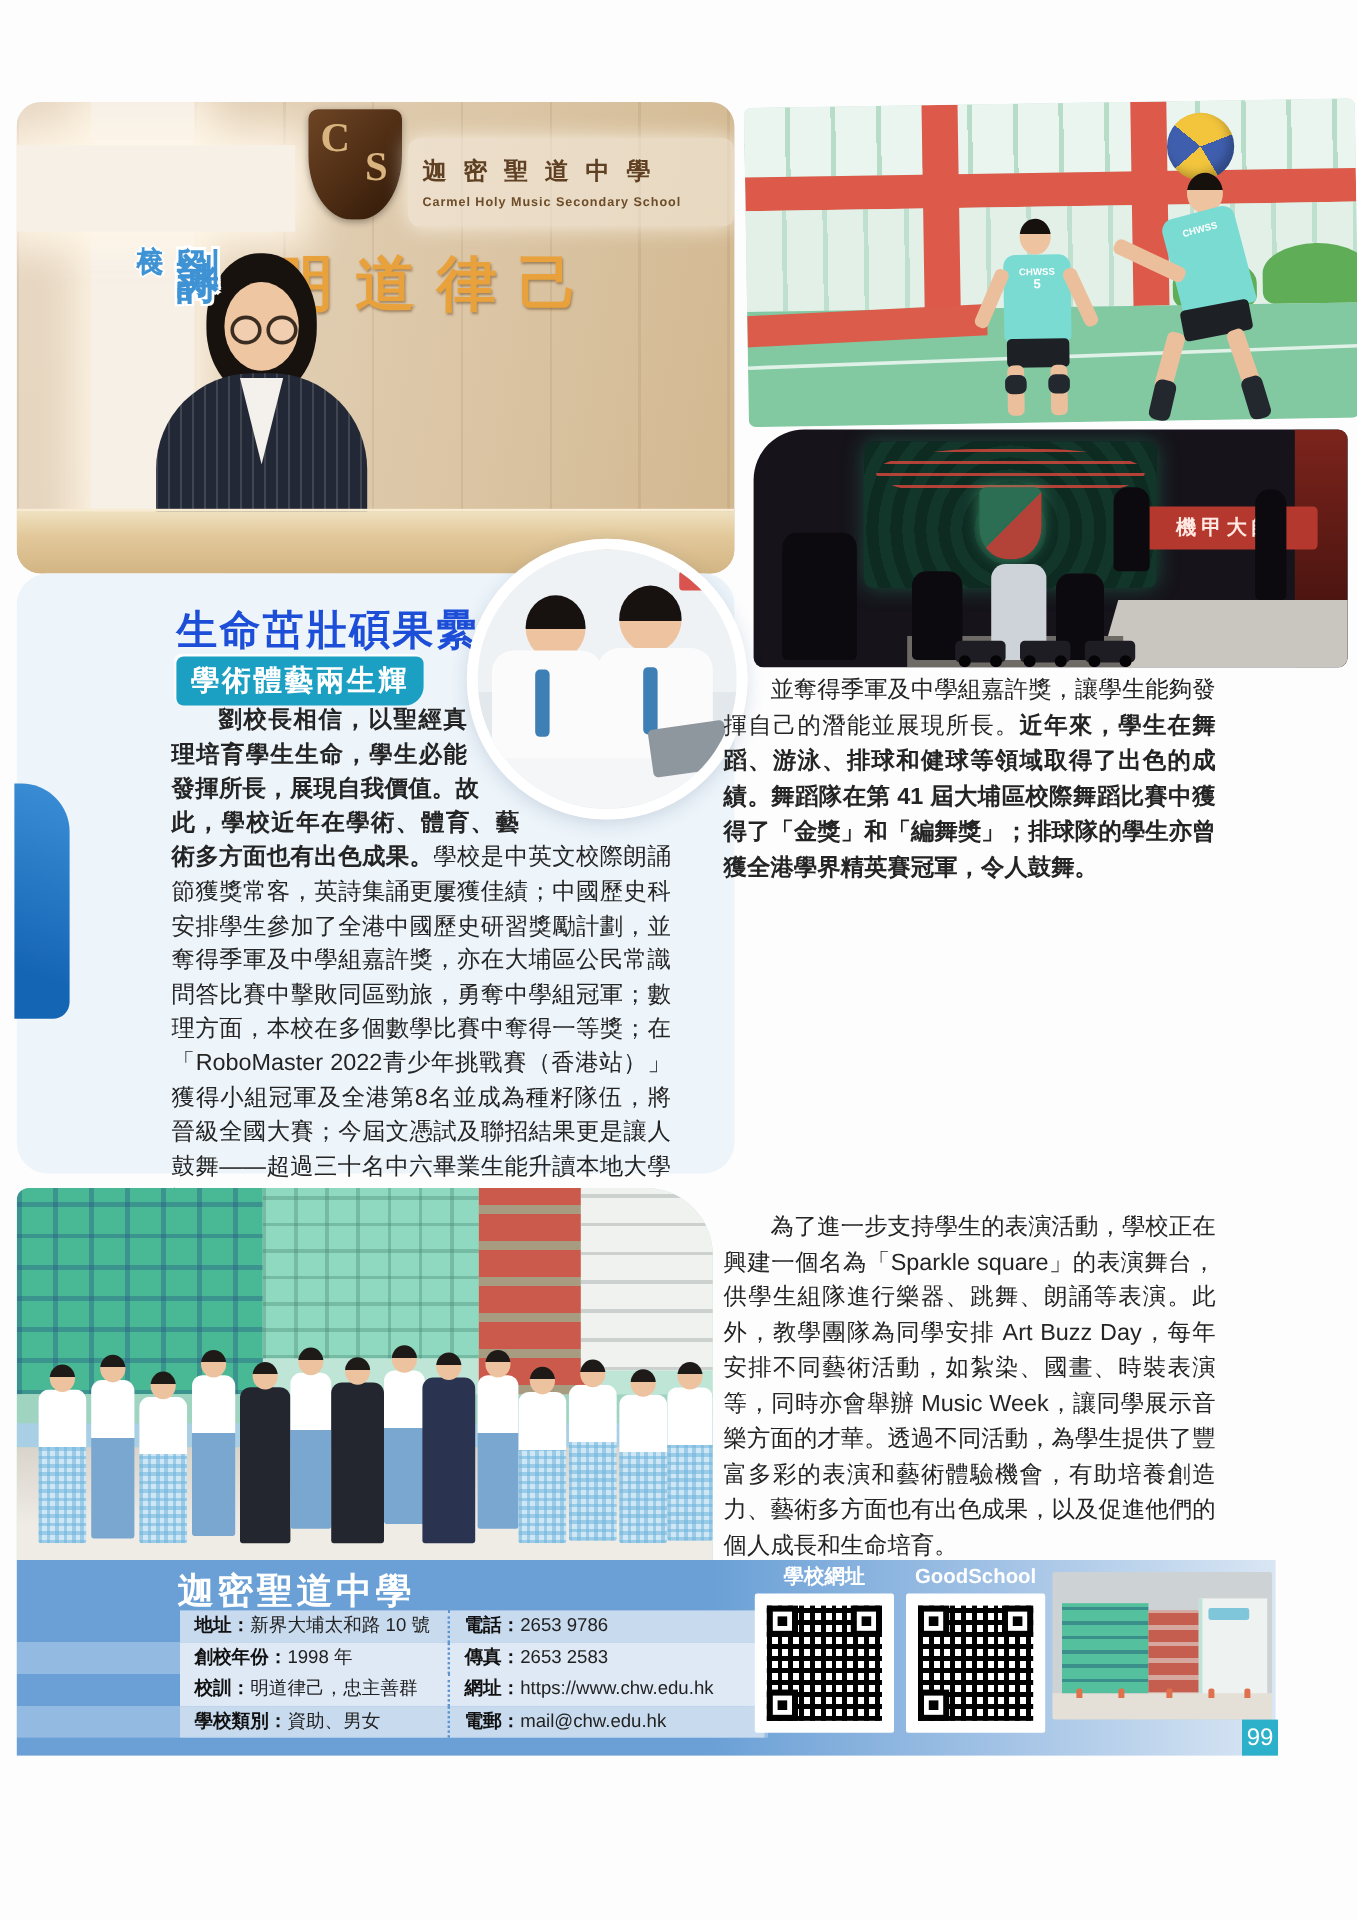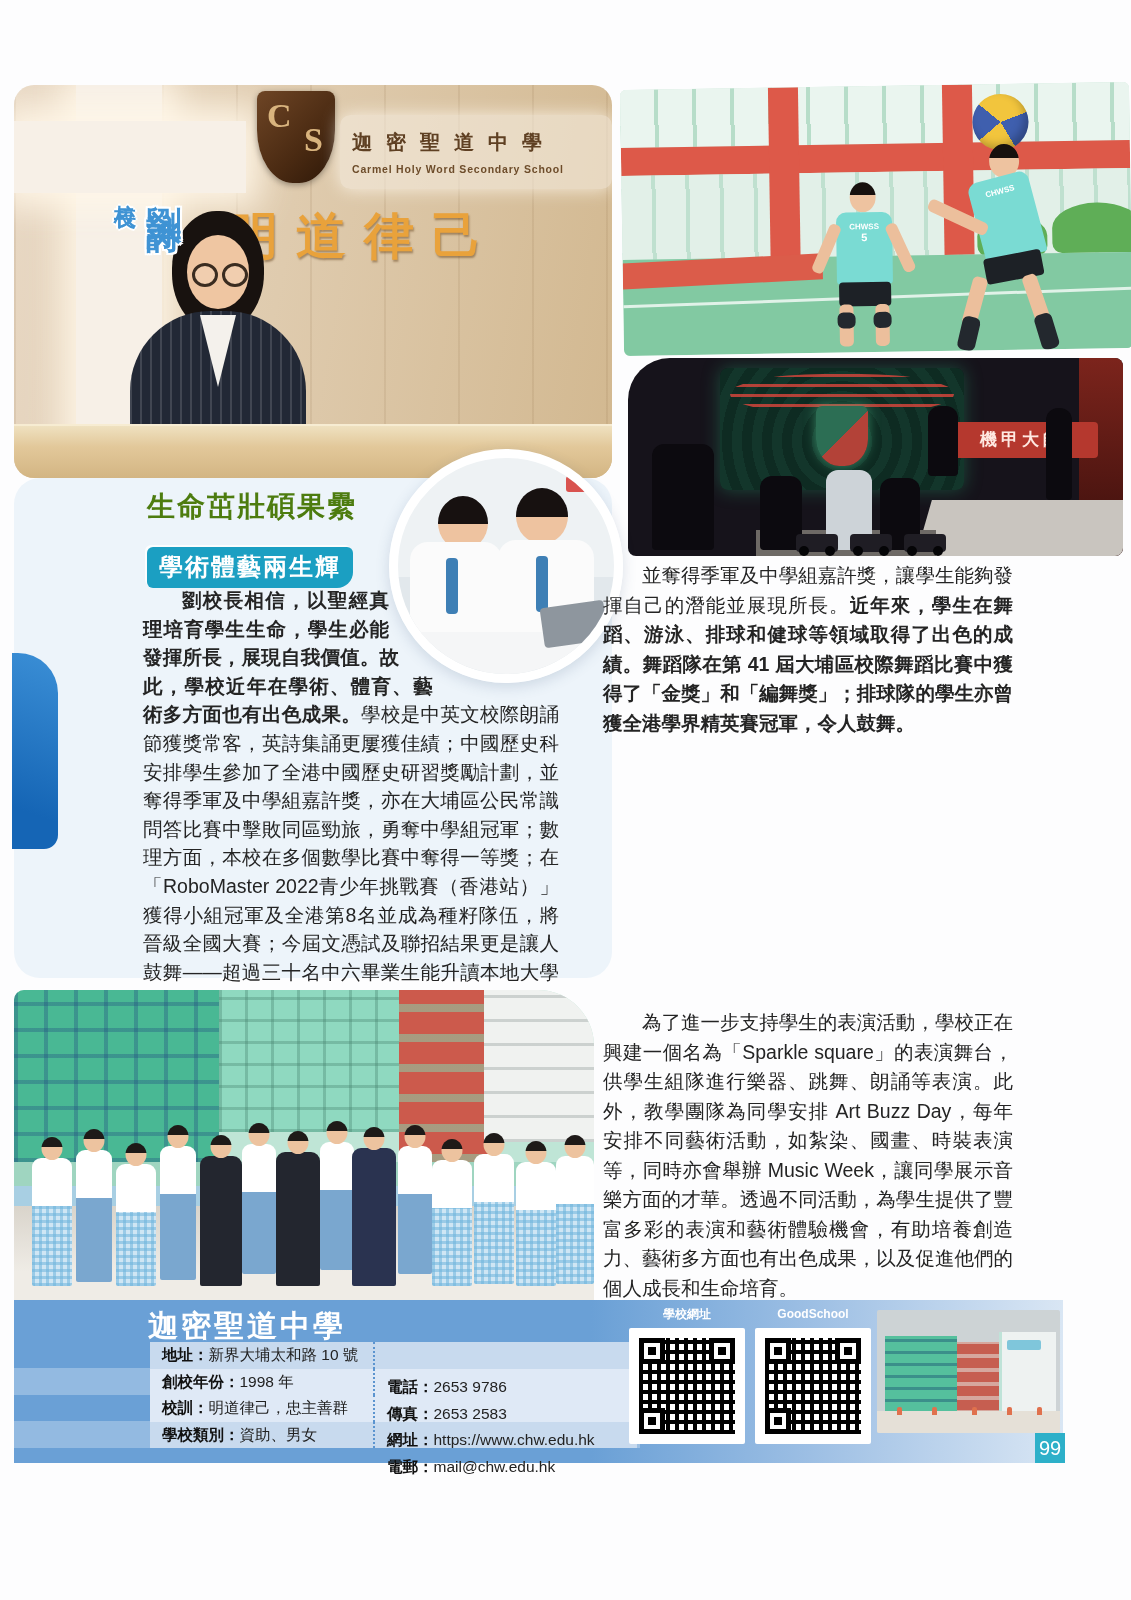--- a/index.html
+++ b/index.html
@@ -102,21 +102,21 @@
   .cp-head{position:absolute;border-radius:50%;background:linear-gradient(#171110 0 52%,#eec3a0 52%);}
   .cp-body{position:absolute;background:#fbfbfb;border-radius:18px 18px 0 0;}
   .cp-accent{position:absolute;background:#3e7fb5;border-radius:4px;}
   .cp-desk{position:absolute;left:0;bottom:0;width:100%;height:42px;background:#f5f6f7;}
   .cp-laptop{position:absolute;right:8px;bottom:30px;width:64px;height:40px;background:#8e969e;border-radius:4px;transform:rotate(-8deg);}
 
   
   .left-panel{left:14px;top:478px;width:598px;height:500px;background:#edf4fa;border-radius:26px;}
   .blue-tab{left:12px;top:653px;width:46px;height:196px;border-radius:0 40px 14px 0;
     background:linear-gradient(200deg,#3b8fd6 0%,#1565b5 80%);}
-  .article-heading{left:147px;top:488px;font-size:28px;font-weight:bold;color:#4d7c0f;letter-spacing:2px;}
+  .article-heading{left:147px;top:503px;font-size:34px;font-weight:bold;color:#1d4ed8;letter-spacing:2px;}
   .article-badge{left:147px;top:547px;background:#1b9fc2;color:#ffffff;font-size:24px;font-weight:bold;
     padding:4px 12px 5px 12px;border-radius:6px 6px 16px 6px;letter-spacing:2px;box-shadow:-2px -2px 0 rgba(255,255,255,.8);}
   .left-paragraph{left:143px;top:586px;width:416px;font-size:19.5px;line-height:28.6px;text-align:justify;
     color:#242424;text-indent:2em;}
   .circle-spacer{float:right;width:170px;height:92px;shape-outside:circle(122px at 110px -26px);shape-margin:8px;}
   .bold{font-weight:bold;}
 
   
   .right-par{width:410px;font-size:19.5px;line-height:29.5px;text-align:justify;color:#242424;text-indent:2em;}
   .right-par1{left:603px;top:561px;}
@@ -167,25 +167,25 @@
   .info-bar{left:14px;top:1300px;width:1049px;height:163px;
     background:linear-gradient(90deg,#6aa0d6 0%,#6aa0d6 55%,#9dbfe4 76%,#d9e6f4 100%);}
   .bar-rows-tint{position:absolute;left:0;top:42px;width:626px;height:106px;
     background:repeating-linear-gradient(180deg,rgba(255,255,255,0) 0 26.5px,rgba(255,255,255,.28) 26.5px 53px);}
   .bar-school-name{position:absolute;left:134px;top:6px;font-size:30px;font-weight:bold;color:#ffffff;letter-spacing:3px;}
   .bar-table{position:absolute;left:136px;top:42px;width:487px;height:106px;font-size:15.5px;}
   .bar-row{display:flex;height:26.5px;line-height:26.5px;}
   .bar-row.odd{background:#c8daee;justify-content:flex-end;}
   .bar-row.even{background:#dfe9f6;}
   .bar-cell-l{width:225px;padding-left:12px;box-sizing:border-box;border-right:2px dotted #5b94cf;}
-  .bar-cell-r{flex:1;padding-left:12px;margin-top:32px;}
+  .bar-cell-r{flex:1;padding-left:12px;}
   .bar-label{font-weight:bold;color:#111;}
   .bar-value{color:#222;}
   .qr-group{position:absolute;top:2px;width:116px;text-align:center;}
-  .qr-label{font-size:12px;font-weight:bold;color:#ffffff;height:24px;line-height:24px;}
+  .qr-label{font-size:17px;font-weight:bold;color:#ffffff;height:24px;line-height:24px;}
   .qr-tile{position:relative;margin-top:2px;width:116px;height:116px;background:#ffffff;border-radius:2px;}
   .qr-pattern{position:absolute;inset:10px;
     background:repeating-linear-gradient(90deg,#000 0 4px,transparent 4px 9px),
                repeating-linear-gradient(0deg,#000 0 4px,transparent 4px 10px);
     background-color:#fff;}
   .qr-finder{position:absolute;width:26px;height:26px;background:#000;}
   .qr-finder::before{content:"";position:absolute;inset:5px;background:#fff;}
   .qr-finder::after{content:"";position:absolute;inset:9px;background:#000;}
   .qr-f-tl{left:0;top:0;} .qr-f-tr{right:0;top:0;} .qr-f-bl{left:0;bottom:0;}
   .bar-photo{position:absolute;left:863px;top:10px;width:183px;height:123px;background:#cdd3d5;overflow:hidden;border-radius:2px;}
@@ -208,21 +208,21 @@
   <div class="abs principal-photo">
     <div class="planks"></div>
     <div class="cross-v"></div>
     <div class="cross-h"></div>
     <div class="crest">
       <span class="c">C</span>
       <span class="s">S</span>
     </div>
     <div class="sign-band"></div>
     <div class="sign-cn">迦密聖道中學</div>
-    <div class="sign-en">Carmel Holy Word Secondary School</div>
+    <div class="sign-en">Carmel Holy Music Secondary School</div>
     <div class="motto1">明道律己</div>
     <div class="pr-hair"></div>
     <div class="pr-face"></div>
     <div class="pr-glass" style="left:178px;top:178px;"></div>
     <div class="pr-glass" style="left:208px;top:178px;"></div>
     <div class="pr-body">
       <div class="pr-stripes"></div>
     </div>
     <div class="pr-shirt"></div>
     <div class="desk"></div>

